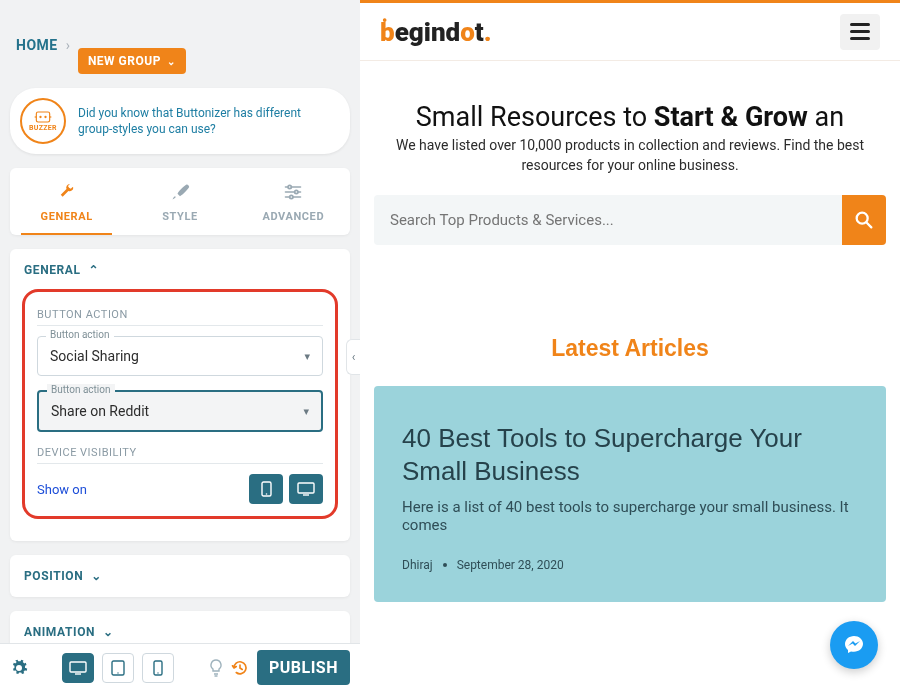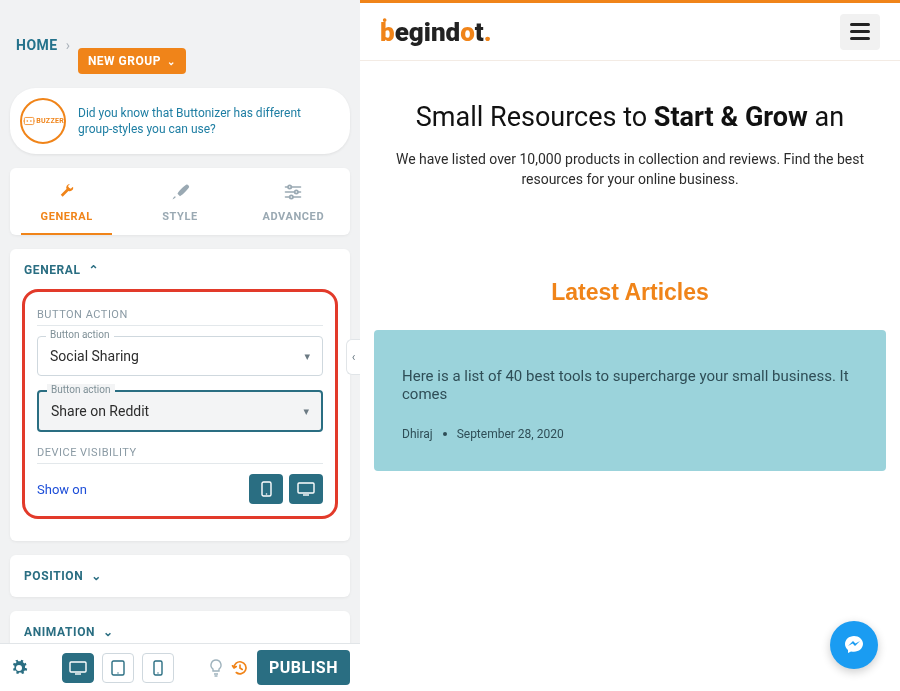--- a/index.html
+++ b/index.html
@@ -4,21 +4,21 @@
 <style>
 *{box-sizing:border-box;margin:0;padding:0;font-family:-apple-system,BlinkMacSystemFont,"Segoe UI",Roboto,sans-serif;}
 body{display:flex;height:691px;width:900px;overflow:hidden;background:#fff;}
 .sidebar{width:360px;background:#f1f2f3;display:flex;flex-direction:column;position:relative;}
 .sidebar-scroll{flex:1;overflow-y:auto;padding:12px 10px 0 10px;}
 .breadcrumb{display:flex;align-items:center;gap:8px;margin-bottom:10px;padding:4px 6px;}
 .breadcrumb-home{color:#24728b;font-weight:700;font-size:14px;letter-spacing:.5px;}
 .chev{color:#aab2ba;font-size:14px;}
 .new-group{background:#f08419;color:#fff;font-weight:700;font-size:12px;letter-spacing:.5px;border-radius:4px;padding:6px 10px;display:flex;align-items:center;gap:6px;margin-top:32px;}
 .tip{background:#fff;border-radius:26px;padding:10px 18px 10px 10px;display:flex;align-items:center;gap:12px;box-shadow:0 1px 3px rgba(0,0,0,.08);}
-.buzzer{width:46px;height:46px;border-radius:50%;border:2px solid #f08419;display:flex;flex-direction:row;align-items:center;justify-content:center;flex-shrink:0;background:#fff;}
+.buzzer{width:46px;height:46px;border-radius:50%;border:2px solid #f08419;display:flex;flex-direction:column;align-items:center;justify-content:center;flex-shrink:0;background:#fff;}
 .buzzer svg{width:20px;height:14px;}
 .buzzer-label{font-size:7px;font-weight:700;color:#f08419;letter-spacing:.3px;}
 .tip-text{font-size:12px;color:#1e7ea3;line-height:1.35;}
 .tabs{background:#fff;border-radius:6px;margin-top:14px;display:flex;box-shadow:0 1px 3px rgba(0,0,0,.06);}
 .tab{flex:1;display:flex;flex-direction:column;align-items:center;gap:8px;padding:14px 0 12px;font-size:11px;font-weight:700;letter-spacing:.6px;color:#9aa9b3;position:relative;}
 .tab.active{color:#f08419;}
 .tab.active::after{content:"";position:absolute;bottom:0;left:10%;right:10%;height:2px;background:#f08419;}
 .tab svg{width:20px;height:20px;}
 .panel{background:#fff;border-radius:6px;margin-top:14px;box-shadow:0 1px 3px rgba(0,0,0,.06);}
 .panel-header{padding:14px 14px;color:#2a6e82;font-weight:700;font-size:12px;letter-spacing:.6px;display:flex;align-items:center;gap:8px;}
@@ -49,28 +49,28 @@
 .collapse-tab{position:absolute;left:-14px;top:336px;width:14px;height:36px;background:#fff;border:1px solid #e1e5e8;border-right:none;border-radius:6px 0 0 6px;display:flex;align-items:center;justify-content:center;color:#6a7a83;font-size:12px;}
 .pv-header{height:58px;display:flex;align-items:center;justify-content:space-between;padding:0 20px;border-bottom:1px solid #f3ebe4;}
 .logo{font-family:Arial,sans-serif;font-weight:900;font-size:26px;color:#222;display:flex;align-items:baseline;}
 .logo .o{color:#f08419;}
 .logo .dot{color:#f08419;}
 .ham{width:40px;height:36px;background:#f1f1f1;border-radius:4px;display:flex;flex-direction:column;align-items:center;justify-content:center;gap:4px;}
 .ham span{width:20px;height:3px;background:#222;border-radius:2px;}
 .hero{padding:40px 26px 0;text-align:center;font-family:"Helvetica Neue",Arial,sans-serif;}
 .hero h1{font-size:27px;font-weight:400;color:#111;line-height:1.25;}
 .hero h1 b{font-weight:700;}
-.hero p{margin-top:14px;font-size:14px;color:#2c2c2c;line-height:1.45;}
+.hero p{font-size:14px;color:#2c2c2c;line-height:1.45;}
 .search{margin:20px 14px 0;display:flex;border-radius:4px;overflow:hidden;background:#f3f6f7;}
 .search input{flex:1;border:none;background:transparent;padding:16px 16px;font-size:15px;color:#555;outline:none;}
 .search-btn{width:44px;background:#f08419;display:flex;align-items:center;justify-content:center;}
 .latest{text-align:center;color:#f08419;font-family:Arial;font-weight:700;font-size:23px;margin-top:90px;}
 .article{margin:24px 14px 0;background:#9bd3db;border-radius:4px;padding:36px 28px 30px;}
 .article h2{font-size:26px;font-weight:400;color:#26424b;line-height:1.25;font-family:"Trebuchet MS",Arial;}
-.article p{margin-top:1px;font-size:15px;color:#2f4e57;}
+.article p{margin-top:11px;font-size:15px;color:#2f4e57;}
 .meta{margin-top:24px;font-size:12px;color:#2f4e57;display:flex;align-items:center;gap:10px;}
 .meta .dotm{width:4px;height:4px;background:#2f4e57;border-radius:50%;}
 .fab{position:absolute;right:22px;bottom:22px;width:48px;height:48px;border-radius:50%;background:#1a9cf2;display:flex;align-items:center;justify-content:center;box-shadow:0 3px 10px rgba(0,0,0,.2);}
 svg{display:block;}
 </style>
 </head>
 <body>
 
 <div class="sidebar">
   <div class="sidebar-scroll">
@@ -261,24 +261,34 @@
     </div>
   </div>
 
   <div class="hero">
     <h1>
       <span>Small Resources to </span><b>Start &amp; Grow</b><span> an</span><br>
     </h1>
     <p>We have listed over 10,000 products in collection and reviews. Find the best resources for your online business.</p>
   </div>
 
+  <div class="search">
+    <input placeholder="Search Top Products &amp; Services..." style="">
+    <div class="search-btn">
+      <svg width="22" height="22" viewBox="0 0 24 24">
+          <circle cx="10" cy="10" r="6" fill="none" stroke="#fff" stroke-width="2.5"></circle>
+          <line x1="15" y1="15" x2="20" y2="20" stroke="#fff" stroke-width="2.5" stroke-linecap="round"></line>
+        </svg>
+    </div>
+  </div>
 
   <div class="latest">Latest Articles</div>
 
   <div class="article">
+    <h2>40 Best Tools to Supercharge Your Small Business</h2>
     <p>Here is a list of 40 best tools to supercharge your small business. It comes</p>
     <div class="meta">
       <span>Dhiraj</span>
       <span class="dotm"></span>
       <span>September 28, 2020</span>
     </div>
   </div>
 
   <div class="fab">
     <svg width="24" height="24" viewBox="0 0 24 24">

